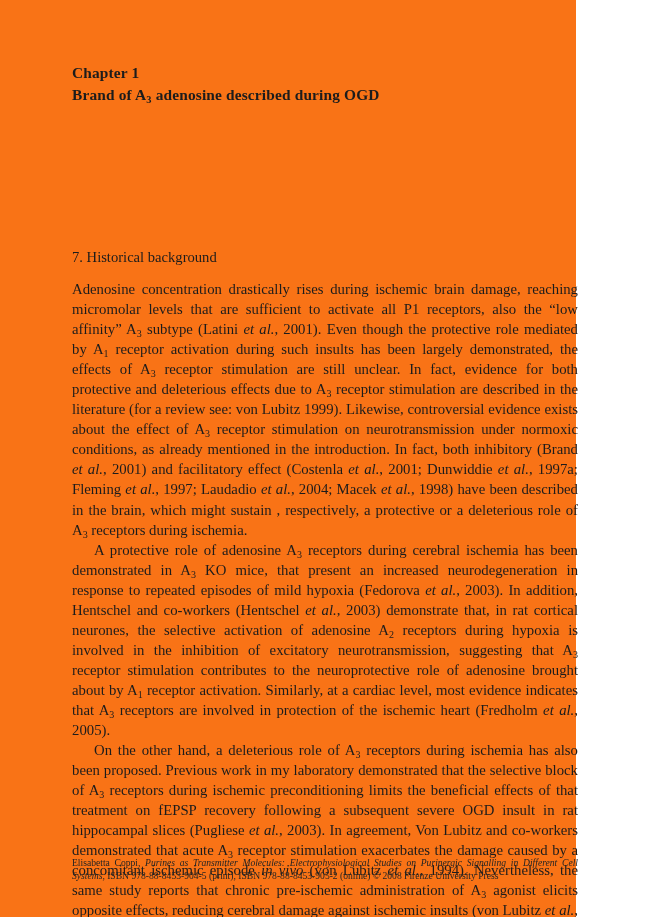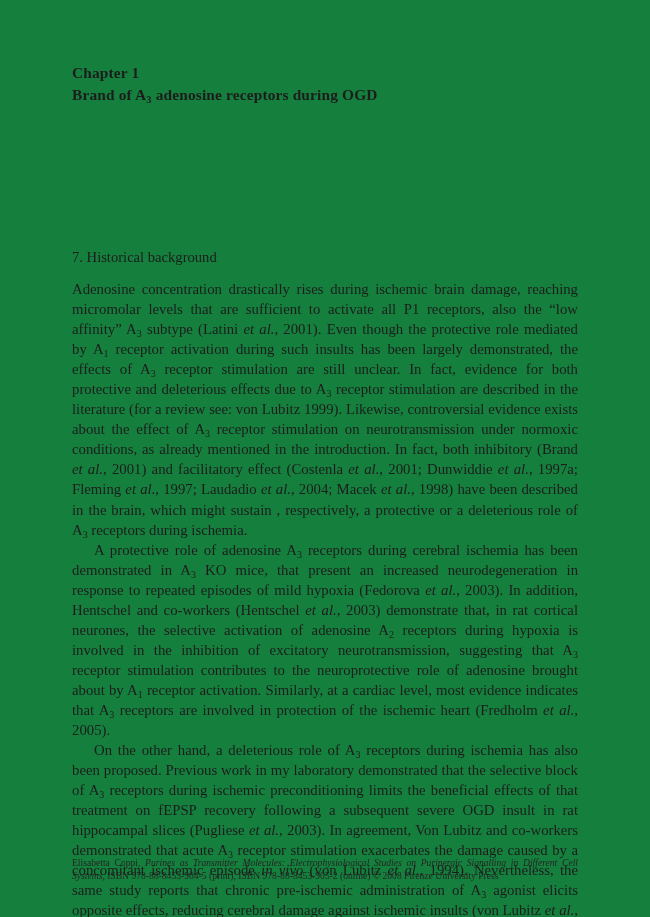--- a/index.html
+++ b/index.html
@@ -9,23 +9,23 @@
   }
   body {
     width: 650px;
     height: 917px;
     overflow: hidden;
     font-family: "Liberation Serif", "DejaVu Serif", serif;
     color: #1c1c1c;
   }
   .page {
     position: relative;
-    width: 650px;
+    width: 576px;
     height: 917px;
-    background: #15803d;
+    background: #f97316;
     box-sizing: border-box;
   }
   .content {
     position: absolute;
     left: 72px;
     top: 0;
     width: 506px;
   }
   
   .chapter-head {
@@ -98,21 +98,21 @@
   }
 </style>
 </head>
 <body>
 
 <div class="page">
   <div class="content">
 
     <div class="chapter-head">
       <span class="line">Chapter 1</span>
-      <span class="line"><span>Brand of A</span><sub>3</sub><span> adenosine receptors during OGD</span></span>
+      <span class="line"><span>Brand of A</span><sub>3</sub><span> adenosine described during OGD</span></span>
     </div>
 
     <div class="section-head">7. Historical background</div>
 
     <div class="body-copy">
 
       <p><span>Adenosine concentration drastically rises during ischemic brain damage, reaching micromolar levels that are sufficient to activate all P1 receptors, also the “low affinity” A</span><sub>3</sub><span> subtype (Latini </span><i>et al.</i><span>, 2001). Even though the protective role mediated by A</span><sub>1</sub><span> receptor activation during such insults has been largely demonstrated, the effects of A</span><sub>3</sub><span> receptor stimulation are still unclear. In fact, evidence for both protective and deleterious effects due to A</span><sub>3</sub><span> receptor stimulation are described in the literature (for a review see: von Lubitz 1999). Likewise, controversial evidence exists about the effect of A</span><sub>3</sub><span> receptor stimulation on neurotransmission under normoxic conditions, as already mentioned in the introduction. In fact, both inhibitory (Brand </span><i>et al.</i><span>, 2001) and facilitatory effect (Costenla </span><i>et al.</i><span>, 2001; Dunwiddie </span><i>et al.</i><span>, 1997a; Fleming </span><i>et al.</i><span>, 1997; Laudadio </span><i>et al.</i><span>, 2004; Macek </span><i>et al.</i><span>, 1998) have been described in the brain, which might sustain , respectively, a protective or a deleterious role of A</span><sub>3</sub><span> receptors during ischemia.</span></p>
 
       <p class="indented"><span>A protective role of adenosine A</span><sub>3</sub><span> receptors during cerebral ischemia has been demonstrated in A</span><sub>3</sub><span> KO mice, that present an increased neurodegeneration in response to repeated episodes of mild hypoxia (Fedorova </span><i>et al.</i><span>, 2003). In addition, Hentschel and co-workers (Hentschel </span><i>et al.</i><span>, 2003) demonstrate that, in rat cortical neurones, the selective activation of adenosine A</span><sub>2</sub><span> receptors during hypoxia is involved in the inhibition of excitatory neurotransmission, suggesting that A</span><sub>3</sub><span> receptor stimulation contributes to the neuroprotective role of adenosine brought about by A</span><sub>1</sub><span> receptor activation. Similarly, at a cardiac level, most evidence indicates that A</span><sub>3</sub><span> receptors are involved in protection of the ischemic heart (Fredholm </span><i>et al.</i><span>, 2005).</span></p>
 

